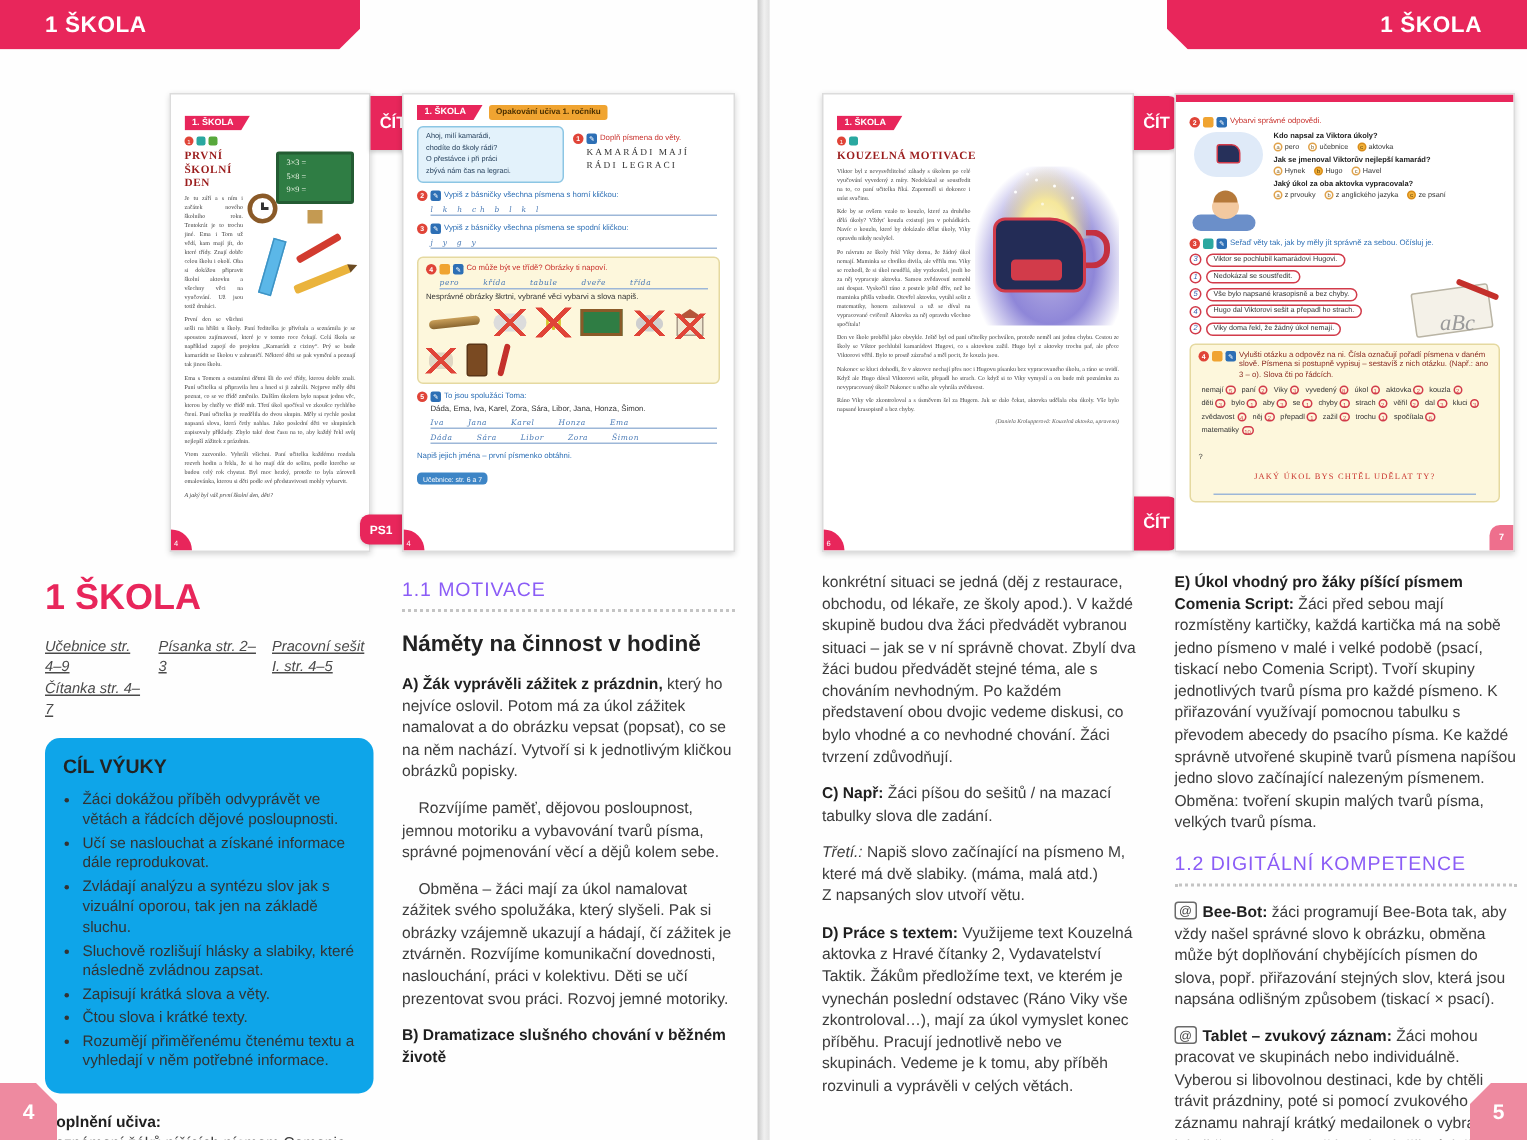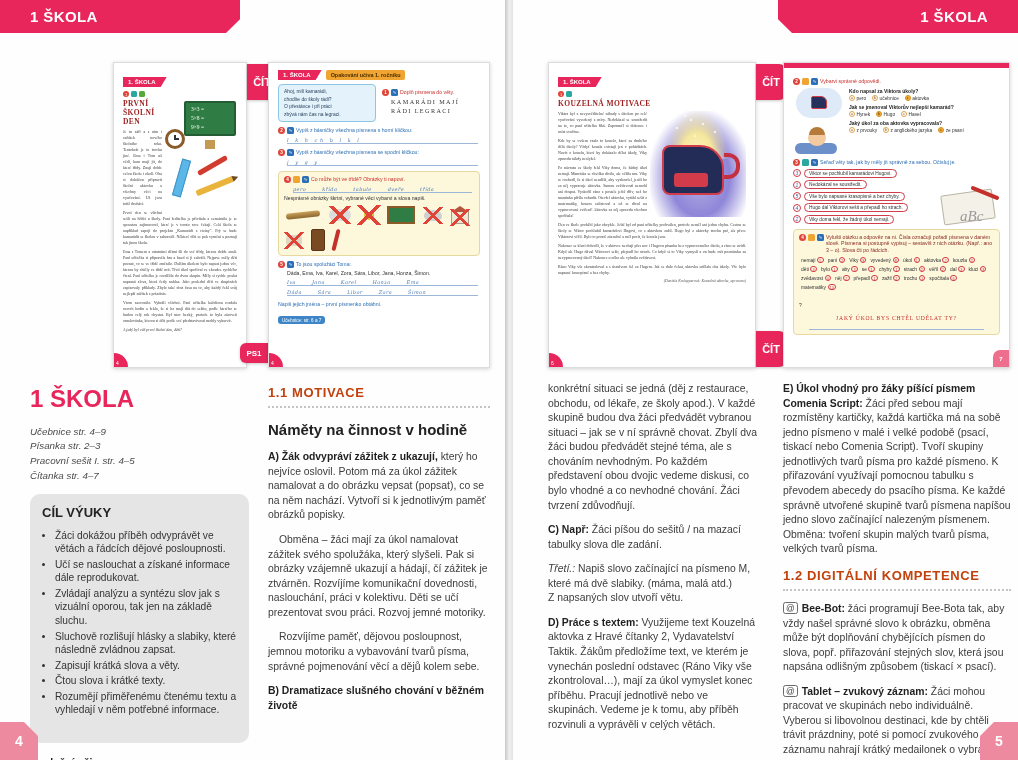--- a/index.html
+++ b/index.html
@@ -168,27 +168,27 @@
 
   
   .col { position:absolute; top:382px; font-size:10.4px; line-height:1.4; color:#3c3c3c; }
   .col p { margin:0 0 10px; }
   .col p.tight { margin:0; }
   .col1 { left:30px; width:219px; }
   .col2 { left:268px; width:222px; }
   .col3 { left:35px; width:211px; }
   .col4 { left:270px; width:228px; }
   .bigtitle { font-size:24px; color:#e8265b; font-weight:bold; margin:0 0 9px; }
-  .refs { display:grid; grid-template-columns:1fr; column-gap:8px; row-gap:1px;
-          font-style:italic; font-size:9.8px; color:#4a4a4a; margin-bottom:12px; }
-  .goalbox { background:#e5e5e5; border-radius:10px; padding:10px 12px 24px; margin-bottom:13px; }
+  .refs { display:grid; grid-template-columns:1fr 1fr 1fr; column-gap:8px; row-gap:1px;
+          font-style:italic; font-size:9.8px; color:#4a4a4a; margin-bottom:12px;text-decoration:underline; }
+  .goalbox { background:#0ea5e9; border-radius:10px; padding:10px 12px 12px; margin-bottom:13px; }
   .goalbox h3 { font-size:13px; color:#232323; margin:0 0 6px; }
   .goalbox ul { margin:0; padding-left:13px; font-size:10.2px; line-height:1.33; color:#333; }
   .goalbox li { margin-bottom:2px; }
-  .sec { font-size:13px; font-weight:bold; color:#c2410c; letter-spacing:.6px; padding-bottom:4px;
+  .sec { font-size:13px; font-weight:normal; color:#8b5cf6; letter-spacing:.6px; padding-bottom:4px;
          border-bottom:2px dotted #c4c4c4; margin:2px 0 11px; }
   .subhead { font-weight:bold; font-size:15px; color:#222; margin-bottom:10px !important; }
   .indent { text-indent:11px; }
   b.lead { color:#1f1f1f; }
   .at-chip { display:inline-block; border:1px solid #6a6a6a; border-radius:2.5px; font-size:8.5px;
              line-height:10px; padding:0 2px; margin-right:4px; color:#444; position:relative; top:-1px; }
   .ital { font-style:italic; }
 </style>
 </head>
 <body>
@@ -333,23 +333,23 @@
             <li>Rozumějí přiměřenému čtenému textu a vyhledají v něm potřebné informace.</li>
           </ul>
       </div>
       <p><b class="lead">Doplnění učiva:</b><br>
         <span>Seznámení žáků píšících písmem Comenia Script s písmem psacím. Je vhodné mít vyobrazení abecedy jak ve tvarech Comenia Script, tak v písmu tiskacím, ale i psacím. Kopírovatelnou tabulku vyobrazení abecedy najdete na s. 71. Dbáme na správné návyky při psaní a čtení.</span></p>
     </div>
 
     <div class="col col2">
       <h2 class="sec">1.1 MOTIVACE</h2>
       <p class="subhead">Náměty na činnost v hodině</p>
-      <p><b class="lead">A) Žák odvypráví zážitek z ukazují,</b><span> který ho nejvíce oslovil. Potom má za úkol zážitek namalovat a do obrázku vepsat (popsat), co se na něm nachází. Vytvoří si k jednotlivým paměť obrázků popisky.</span></p>
+      <p><b class="lead">A) Žák vyprávěli zážitek z prázdnin,</b><span> který ho nejvíce oslovil. Potom má za úkol zážitek namalovat a do obrázku vepsat (popsat), co se na něm nachází. Vytvoří si k jednotlivým kličkou obrázků popisky.</span></p>
+      <p class="indent">Rozvíjíme paměť, dějovou posloupnost, jemnou motoriku a vybavování tvarů písma, správné pojmenování věcí a dějů kolem sebe.</p>
       <p class="indent">Obměna – žáci mají za úkol namalovat zážitek svého spolužáka, který slyšeli. Pak si obrázky vzájemně ukazují a hádají, čí zážitek je ztvárněn. Rozvíjíme komunikační dovednosti, naslouchání, práci v kolektivu. Děti se učí prezentovat svou práci. Rozvoj jemné motoriky.</p>
-      <p class="indent">Rozvíjíme paměť, dějovou posloupnost, jemnou motoriku a vybavování tvarů písma, správné pojmenování věcí a dějů kolem sebe.</p>
       <p class="tight"><b class="lead">B) Dramatizace slušného chování v běžném životě</b></p>
 
     </div>
 
     <div class="pagetab pt-l">4</div>
   </div>
 
   <div class="gutter"></div>
 
   <div class="page">

